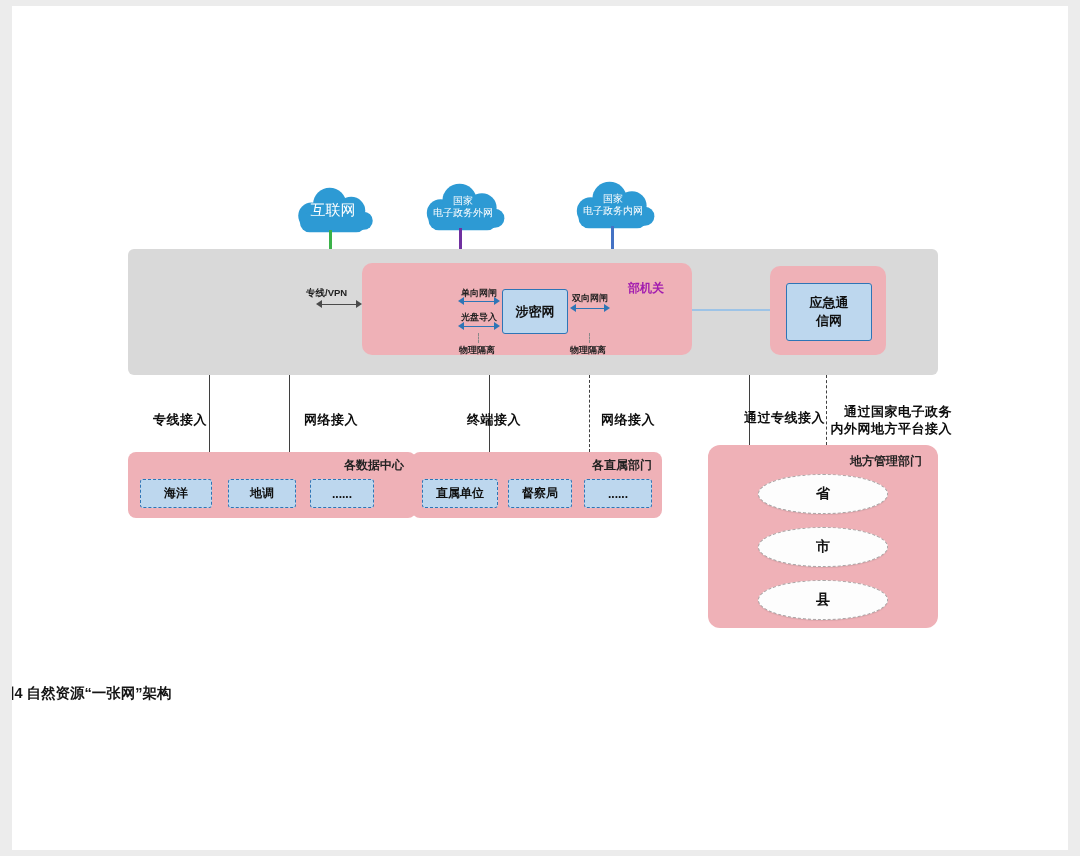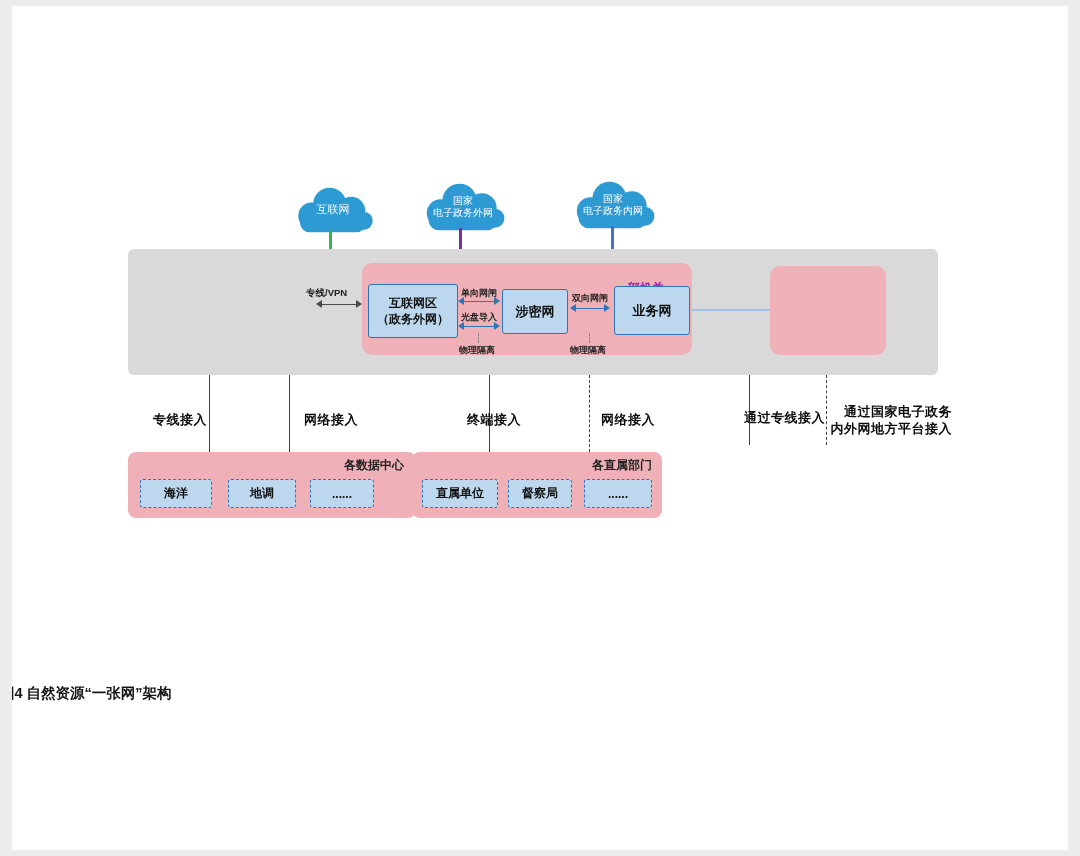--- a/index.html
+++ b/index.html
@@ -6,21 +6,21 @@
   .page{position:relative;width:1080px;height:856px;background:#ffffff;overflow:hidden;
         font-family:"Liberation Sans",sans-serif;color:#111}
   .frame{position:absolute;inset:0;border-top:6px solid #ececec;border-bottom:6px solid #ececec;
          border-left:12px solid #ececec;border-right:12px solid #ececec;pointer-events:none;z-index:60}
 
   
   .cloud{position:absolute}
   .cloud svg{position:absolute;inset:0;width:100%;height:100%}
   .cloud .ctext{position:absolute;inset:0;display:flex;flex-direction:column;align-items:center;
                 justify-content:center;color:#fff;font-size:10px;line-height:1.25;text-align:center;z-index:1}
-  .cloud .ctext.big{font-size:11px}
+  .cloud .ctext.big{font-size:15px}
   .stem{position:absolute;width:3px}
 
   
   .band{position:absolute;left:128px;top:249px;width:810px;height:126px;background:#d9d9d9;border-radius:6px}
   .pcloud{position:absolute;left:185px;top:259px;width:130px;height:96px;background:#f2b3b9;
           border:2px dashed #9c6a70;border-radius:10px;display:flex;flex-direction:column;
           align-items:center;justify-content:center;font-size:15px;line-height:1.7;color:#1a1a1a}
   .pinkwrap{position:absolute;left:362px;top:263px;width:330px;height:92px;background:#efb1b7;border-radius:10px}
   .emerg{position:absolute;left:770px;top:266px;width:116px;height:89px;background:#efb1b7;border-radius:10px}
   .mlabel{position:absolute;left:628px;top:280px;font-size:12px;font-weight:700;color:#a21caf}
@@ -128,30 +128,23 @@
   <div class="vpnlabel">专线/VPN</div>
   <div class="harrow gray" style="left:316px;top:300px;width:46px">
     <span class="tri l"></span>
       <span class="bar"></span>
       <span class="tri r"></span>
   </div>
 
   <div class="pinkwrap"></div>
   <div class="mlabel">部机关</div>
 
-  <div class="bluebox" style="left:368px;top:284px;width:88px;height:52px;font-size:12px">
-    <span>互联网区</span>
-    <span>（政务外网）</span>
-  </div>
   <div class="bluebox" style="left:502px;top:289px;width:64px;height:43px;font-size:13px">
     <span>涉密网</span>
   </div>
-  <div class="bluebox" style="left:614px;top:286px;width:74px;height:47px;font-size:13px">
-    <span>业务网</span>
-  </div>
 
   <div class="tlabel" style="left:456px;top:287px;width:46px">单向网闸</div>
   <div class="harrow" style="left:458px;top:297px;width:42px">
     <span class="tri l"></span>
       <span class="bar"></span>
       <span class="tri r"></span>
   </div>
   <div class="tlabel" style="left:456px;top:311px;width:46px">光盘导入</div>
   <div class="harrow" style="left:458px;top:322px;width:42px">
     <span class="tri l"></span>
@@ -165,20 +158,24 @@
   <div class="harrow" style="left:570px;top:304px;width:40px">
     <span class="tri l"></span>
       <span class="bar"></span>
       <span class="tri r"></span>
   </div>
   <div class="sep" style="left:589px;top:333px;height:10px"></div>
   <div class="tlabel" style="left:562px;top:344px;width:52px">物理隔离</div>
 
   <div class="hconn" style="left:692px;top:309px;width:78px"></div>
   <div class="emerg"></div>
+  <div class="bluebox" style="left:786px;top:283px;width:84px;height:56px;font-size:13px">
+    <span>应急通</span>
+    <span>信网</span>
+  </div>
 
   <div class="vline" style="left:209px;top:375px;height:77px"></div>
   <div class="vline" style="left:289px;top:375px;height:77px"></div>
   <div class="vline" style="left:489px;top:375px;height:77px"></div>
   <div class="vline dashed" style="left:589px;top:375px;height:77px"></div>
   <div class="vline" style="left:749px;top:375px;height:70px"></div>
   <div class="vline dashed" style="left:826px;top:375px;height:70px"></div>
 
   <div class="alabel" style="left:153px;top:412px">专线接入</div>
   <div class="alabel" style="left:304px;top:412px">网络接入</div>
@@ -197,15 +194,21 @@
     <div class="dashbox" style="left:182px;width:62px">......</div>
   </div>
 
   <div class="pinkbox" style="left:412px;top:452px;width:250px;height:66px">
     <div class="gtitle" style="right:10px;top:5px">各直属部门</div>
     <div class="dashbox" style="left:10px;width:74px">直属单位</div>
     <div class="dashbox" style="left:96px;width:62px">督察局</div>
     <div class="dashbox" style="left:172px;width:66px">......</div>
   </div>
 
+  <div class="pinkbox" style="left:708px;top:445px;width:230px;height:183px;border-radius:12px">
+    <div class="gtitle" style="right:16px;top:8px">地方管理部门</div>
+    <div class="oval" style="top:29px">省</div>
+    <div class="oval" style="top:82px">市</div>
+    <div class="oval" style="top:135px">县</div>
+  </div>
 
   <div class="caption">图4 自然资源“一张网”架构</div>
 </div>
 
 </body></html>

